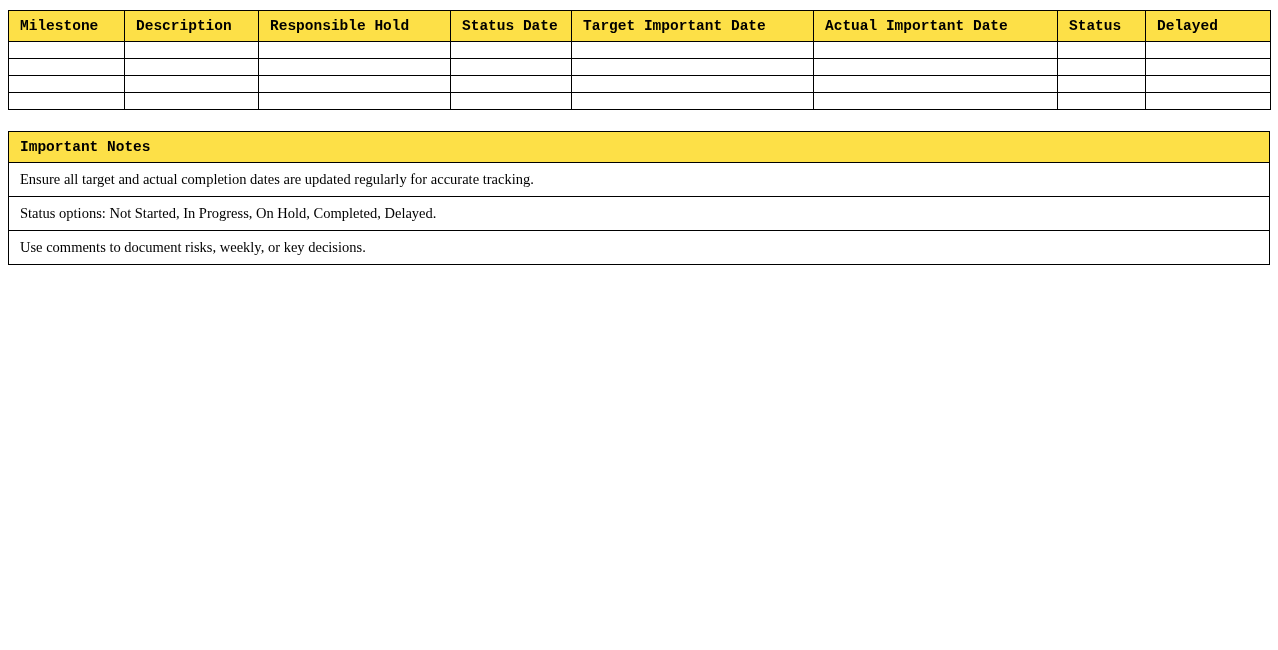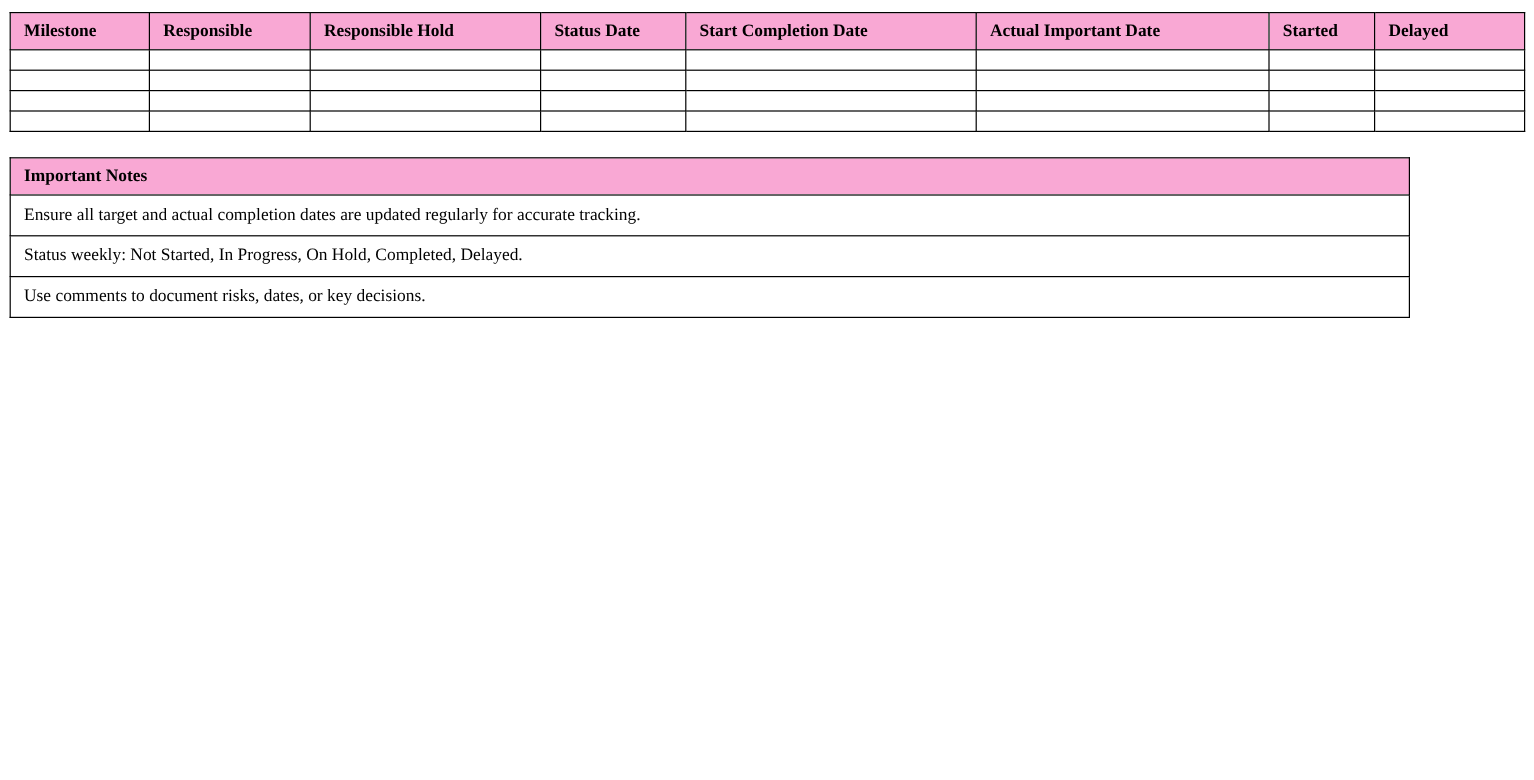--- a/index.html
+++ b/index.html
@@ -12,39 +12,40 @@
   .page {
     position: relative;
     width: 1278px;
     height: 650px;
     background: #ffffff;
     overflow: hidden;
   }
   table {
     border-collapse: collapse;
     table-layout: fixed;
-    width: 1167px;
+    width: 1262px;
     margin-left: 8px;
   }
   #milestone-table { margin-top: 10px; }
   #notes-table     { margin-top: 21px; }
   th, td {
     border: 1px solid #000000;
     font-size: 14.5px;
     line-height: 1.15;
     vertical-align: middle;
     text-align: left;
     padding: 0 6px 0 11px;
     overflow: hidden;
     white-space: nowrap;
   }
   th {
-    background: #f9a8d4;
+    background: #fde047;
     font-weight: bold;
     height: 30px;
+    font-family: Liberation Mono, monospace;
   }
   #milestone-table tbody tr { height: 17px; }
   #milestone-table tbody td { padding: 0 4px; font-size: 11px; }
   #notes-table tbody tr { height: 34px; padding-left: 20px; }
   
   .col-milestone   { width: 116px; }
   .col-description { width: 134px; }
   .col-party       { width: 192px; }
   .col-start       { width: 121px; }
   .col-target      { width: 242px; }
@@ -64,26 +65,26 @@
       <col class="col-party">
       <col class="col-start">
       <col class="col-target">
       <col class="col-actual">
       <col class="col-status">
       <col class="col-comments">
     </colgroup>
     <thead>
       <tr>
         <th>Milestone</th>
-        <th>Responsible</th>
+        <th>Description</th>
         <th>Responsible Hold</th>
         <th>Status Date</th>
-        <th>Start Completion Date</th>
+        <th>Target Important Date</th>
         <th>Actual Important Date</th>
-        <th>Started</th>
+        <th>Status</th>
         <th>Delayed</th>
       </tr>
     </thead>
     <tbody id="milestone-body">
         <tr>
           <td></td>
           <td></td>
           <td></td>
           <td></td>
           <td></td>
@@ -128,21 +129,21 @@
     <thead>
       <tr>
         <th>Important Notes</th>
       </tr>
     </thead>
     <tbody>
       <tr>
           <td>Ensure all target and actual completion dates are updated regularly for accurate tracking.</td>
         </tr>
       <tr>
-          <td>Status weekly: Not Started, In Progress, On Hold, Completed, Delayed.</td>
+          <td>Status options: Not Started, In Progress, On Hold, Completed, Delayed.</td>
         </tr>
       <tr>
-          <td>Use comments to document risks, dates, or key decisions.</td>
+          <td>Use comments to document risks, weekly, or key decisions.</td>
         </tr>
     </tbody>
   </table>
 
 </div>
 
 </body></html>

